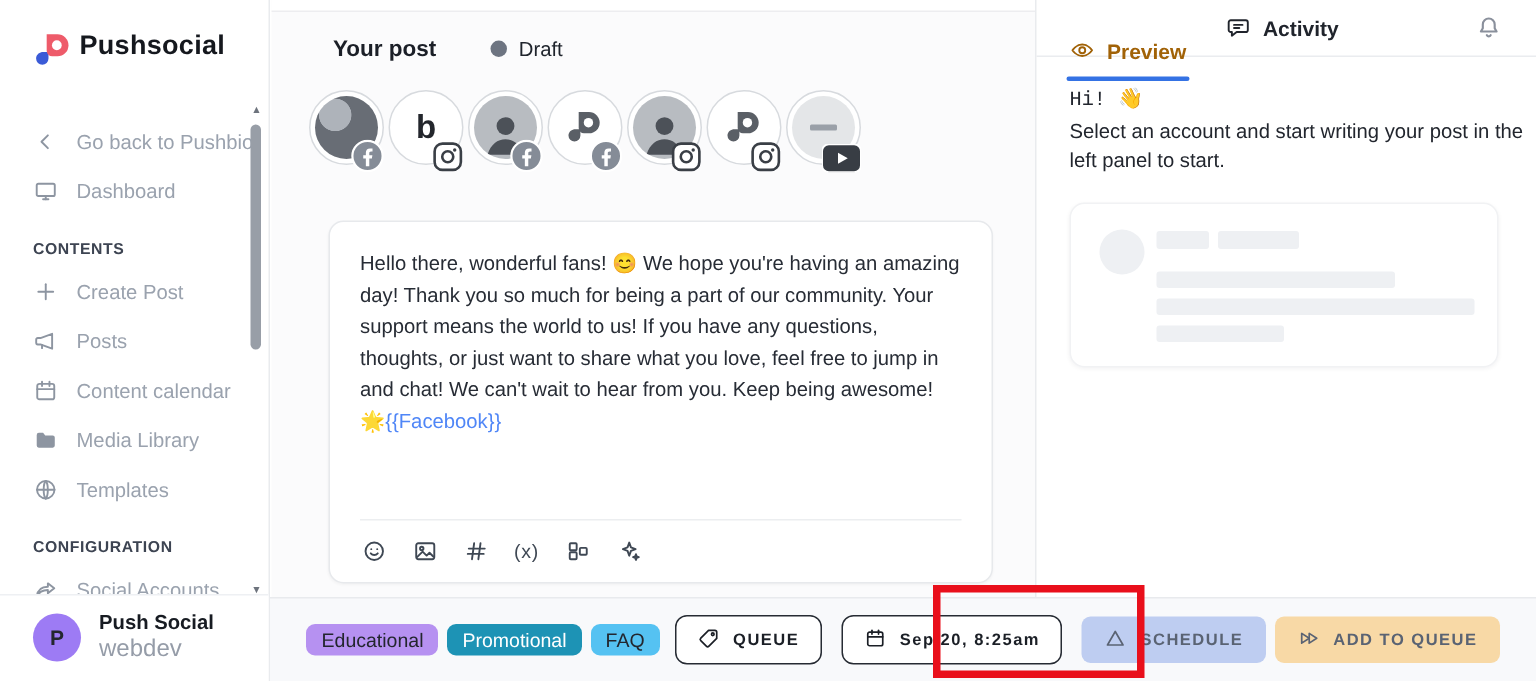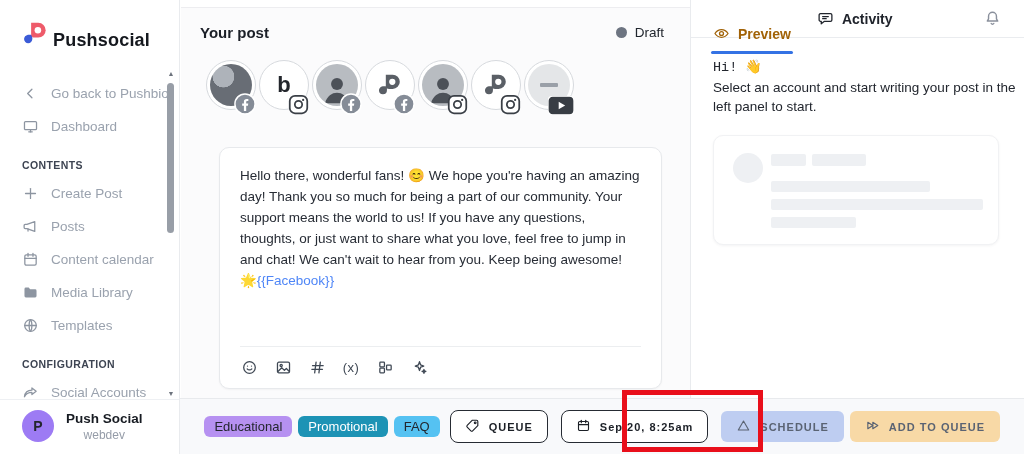--- a/index.html
+++ b/index.html
@@ -3,51 +3,51 @@
 <meta charset="utf-8">
 <style>
   * { margin:0; padding:0; box-sizing:border-box; }
   html,body { width:1024px; height:454px; overflow:hidden; background:#fff;
               font-family:"Liberation Sans", sans-serif; }
   .stage { position:relative; width:1024px; height:454px; background:#fff; }
 
   
   .sidebar { position:absolute; left:0; top:0; width:180px; height:454px;
              background:#fff; border-right:1px solid #e9ebee; }
-  .brand { display:flex; align-items:flex-end; gap:4px; padding:20px 0 0 22px; }
+  .brand { display:flex; align-items:flex-start; gap:4px; padding:20px 0 0 22px; }
   .brand svg { width:27px; height:27px; }
   .brand-name { font-size:18px; font-weight:700; color:#15181e; letter-spacing:.2px; }
   .nav-top { margin-top:26px; }
   .side-item { display:flex; align-items:center; gap:12px; padding:8px 22px;
                font-size:13.5px; color:#9aa2ae; cursor:pointer; white-space:nowrap; }
   .side-item .ico { width:17px; height:17px; color:#8d95a1; flex:0 0 17px; display:flex; }
   .side-item .ico svg { width:17px; height:17px; }
   .section-header { padding:16px 22px 6px; font-size:10.5px; font-weight:700;
                     color:#3d4452; letter-spacing:.4px; }
   .user-box { position:absolute; left:0; bottom:0; width:179px; background:#fff;
               border-top:1px solid #eef0f3; display:flex; align-items:center;
               gap:12px; padding:10px 0 12px 22px; }
   .user-avatar { width:32px; height:32px; border-radius:50%; display:flex;
                  align-items:center; justify-content:center; font-size:14px;
                  font-weight:700; color:#23262e; }
   .user-name { font-size:13.5px; font-weight:700; color:#171b22; }
-  .user-sub  { font-size:12px; color:#959ca8; margin-top:2px;text-align:center; }
+  .user-sub  { font-size:16px; color:#959ca8; margin-top:2px; }
   
   .sb-scroll { position:absolute; right:3px; top:70px; width:10px; height:328px; }
   .sb-arrow { position:absolute; left:0; width:10px; font-size:7px; color:#6d737d;
               text-align:center; line-height:8px; }
   .sb-thumb { position:absolute; left:1px; top:13px; width:7px; height:150px;
               background:#989ea7; border-radius:4px; }
 
   
   .main { position:absolute; left:181px; top:0; width:509px; height:398px; background:#fbfbfc; }
   .main-strip { position:absolute; top:0; left:0; right:0; height:8px;
                 background:#fff; border-bottom:1px solid #ededf0; }
-  .post-header { position:absolute; top:24px; left:19px; right:26px;
-                 display:flex; justify-content:space-between; align-items:center; }
+  .post-header { position:absolute; top:24px; left:41px; right:26px;
+                 display:flex; justify-content:flex-start; align-items:center;gap:36px; }
   .post-title { font-size:15px; font-weight:700; color:#1b1f27; }
   .draft { display:flex; align-items:center; gap:8px; font-size:13.5px; color:#20252d; }
   .draft-dot { width:11px; height:11px; border-radius:50%; }
   .avatars { position:absolute; top:60px; left:25px; display:flex; gap:1px; }
   .avatar { position:relative; width:52px; height:56px; cursor:pointer; }
   .ring { width:50px; height:50px; border:1px solid #d7dade; border-radius:50%;
           display:flex; align-items:center; justify-content:center; background:#fff; }
   .face { width:42px; height:42px; border-radius:50%; overflow:hidden; display:flex;
           align-items:center; justify-content:center; }
   .face-photo-dark { background:radial-gradient(circle at 32% 30%, #aeb3ba 0 26%, #686d75 27%); }

